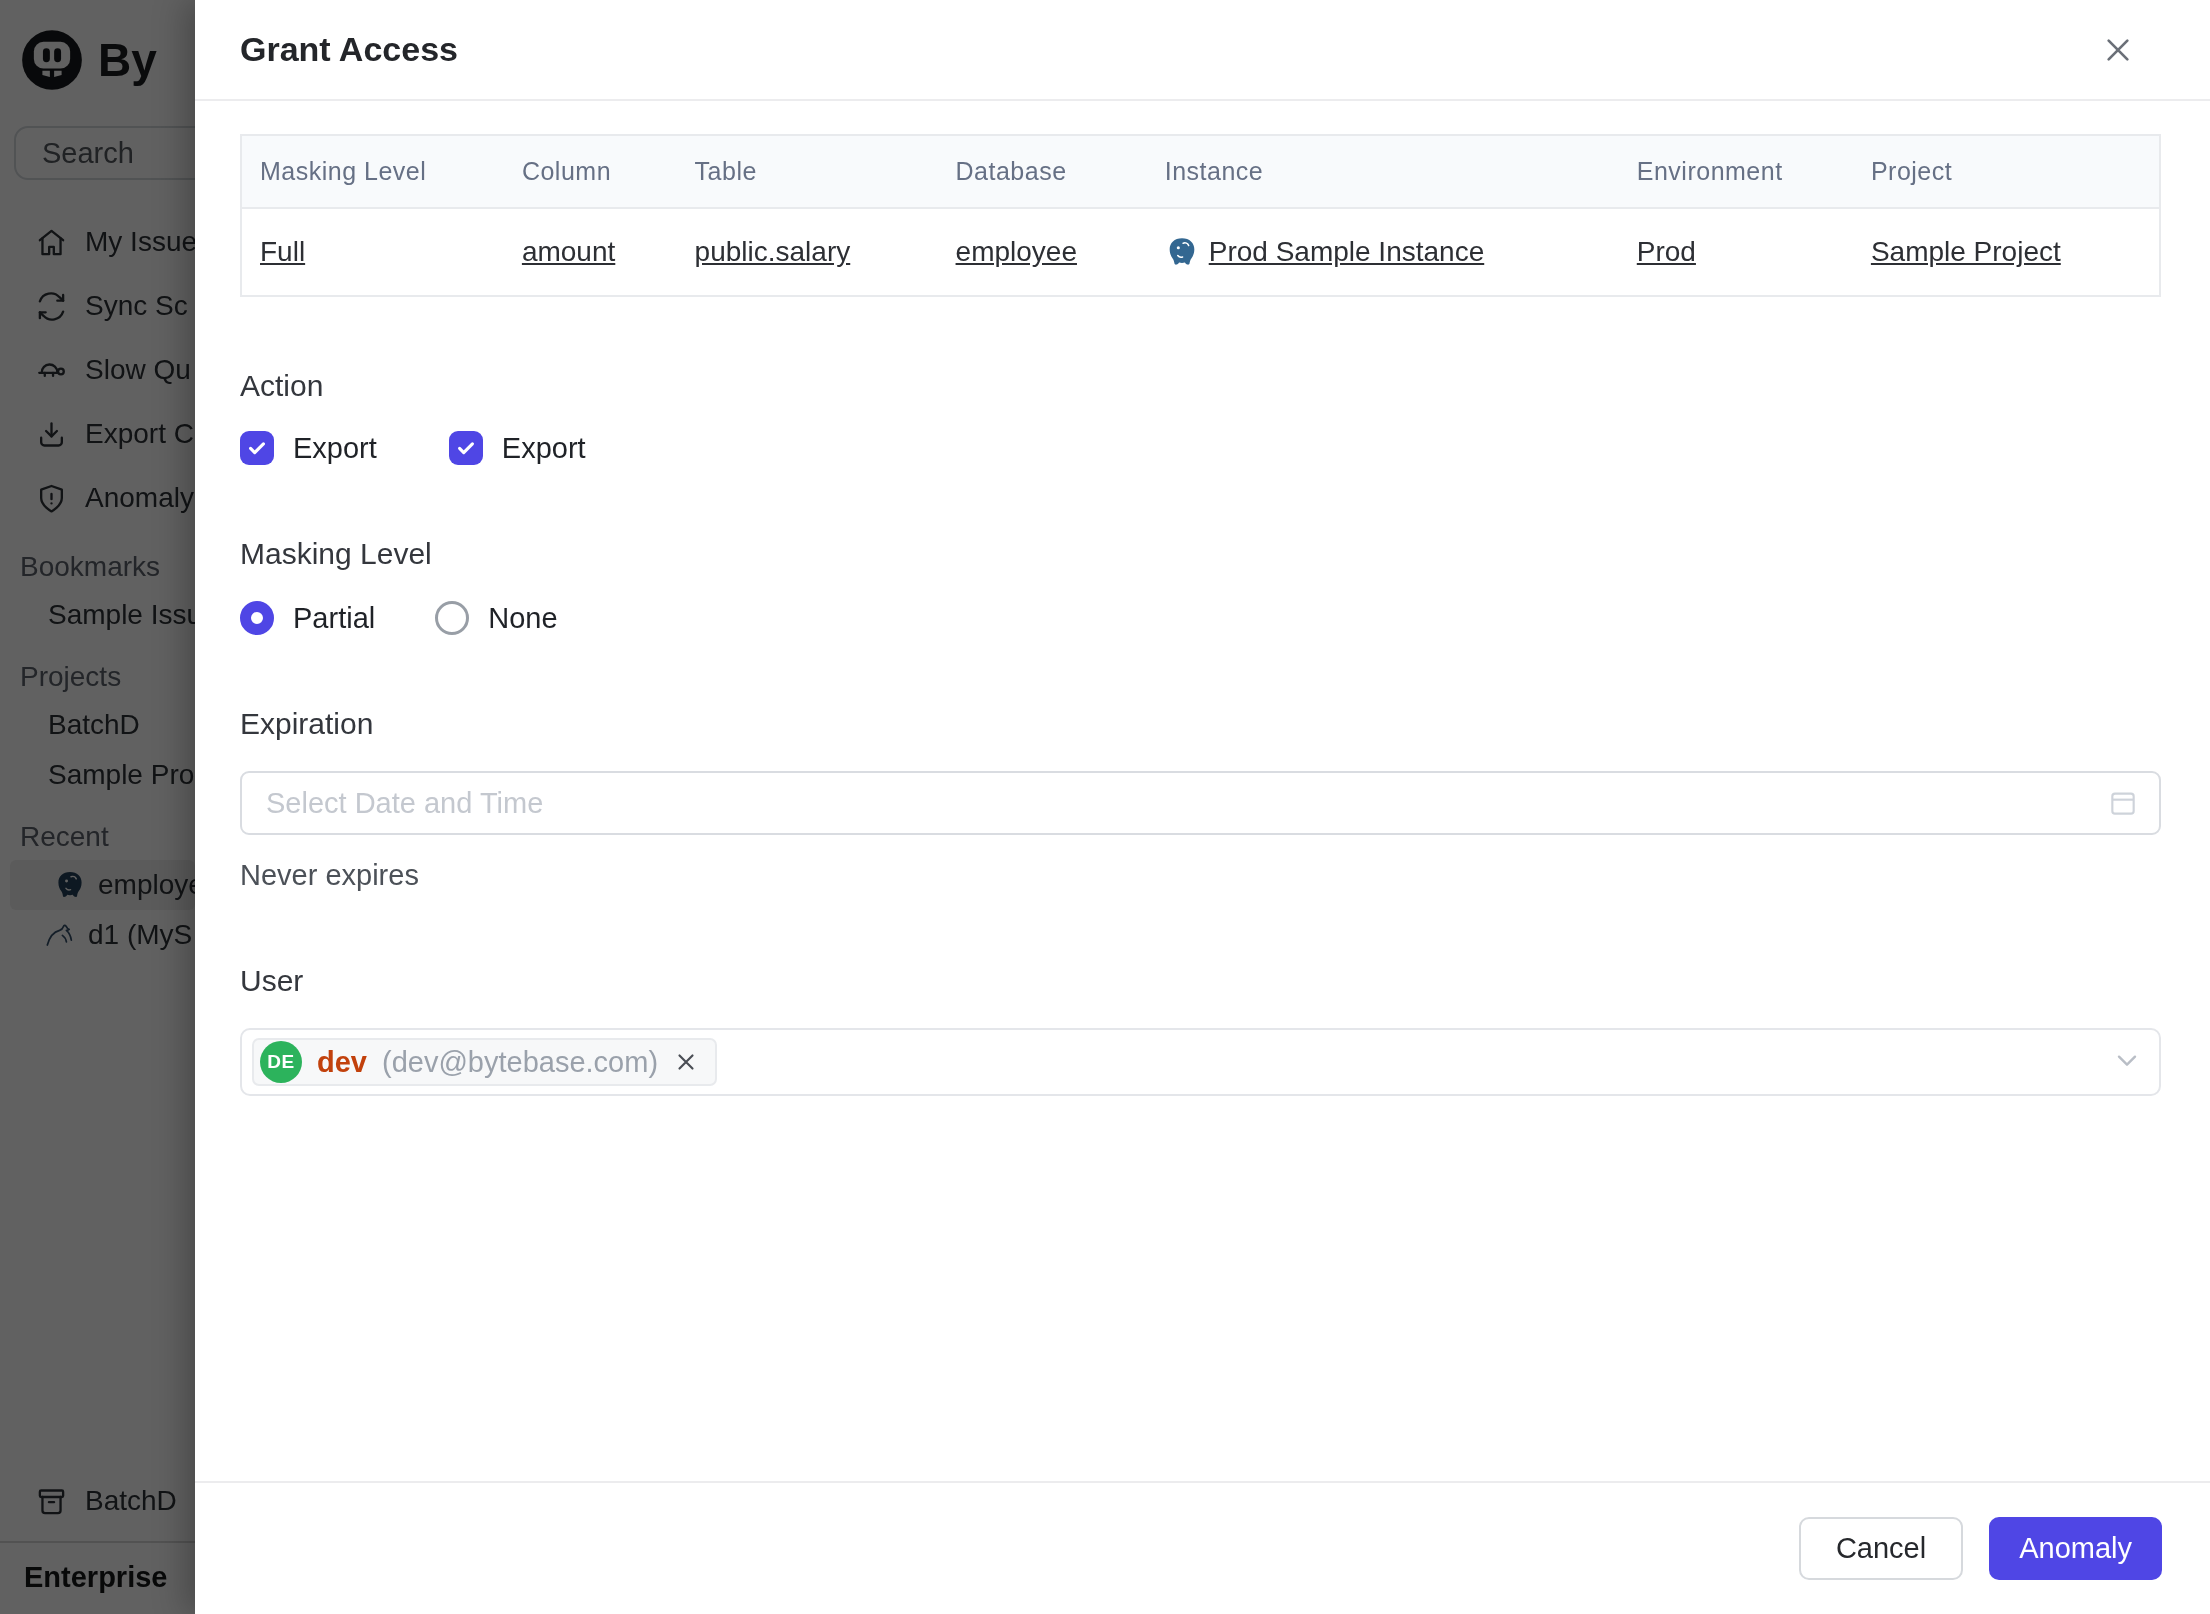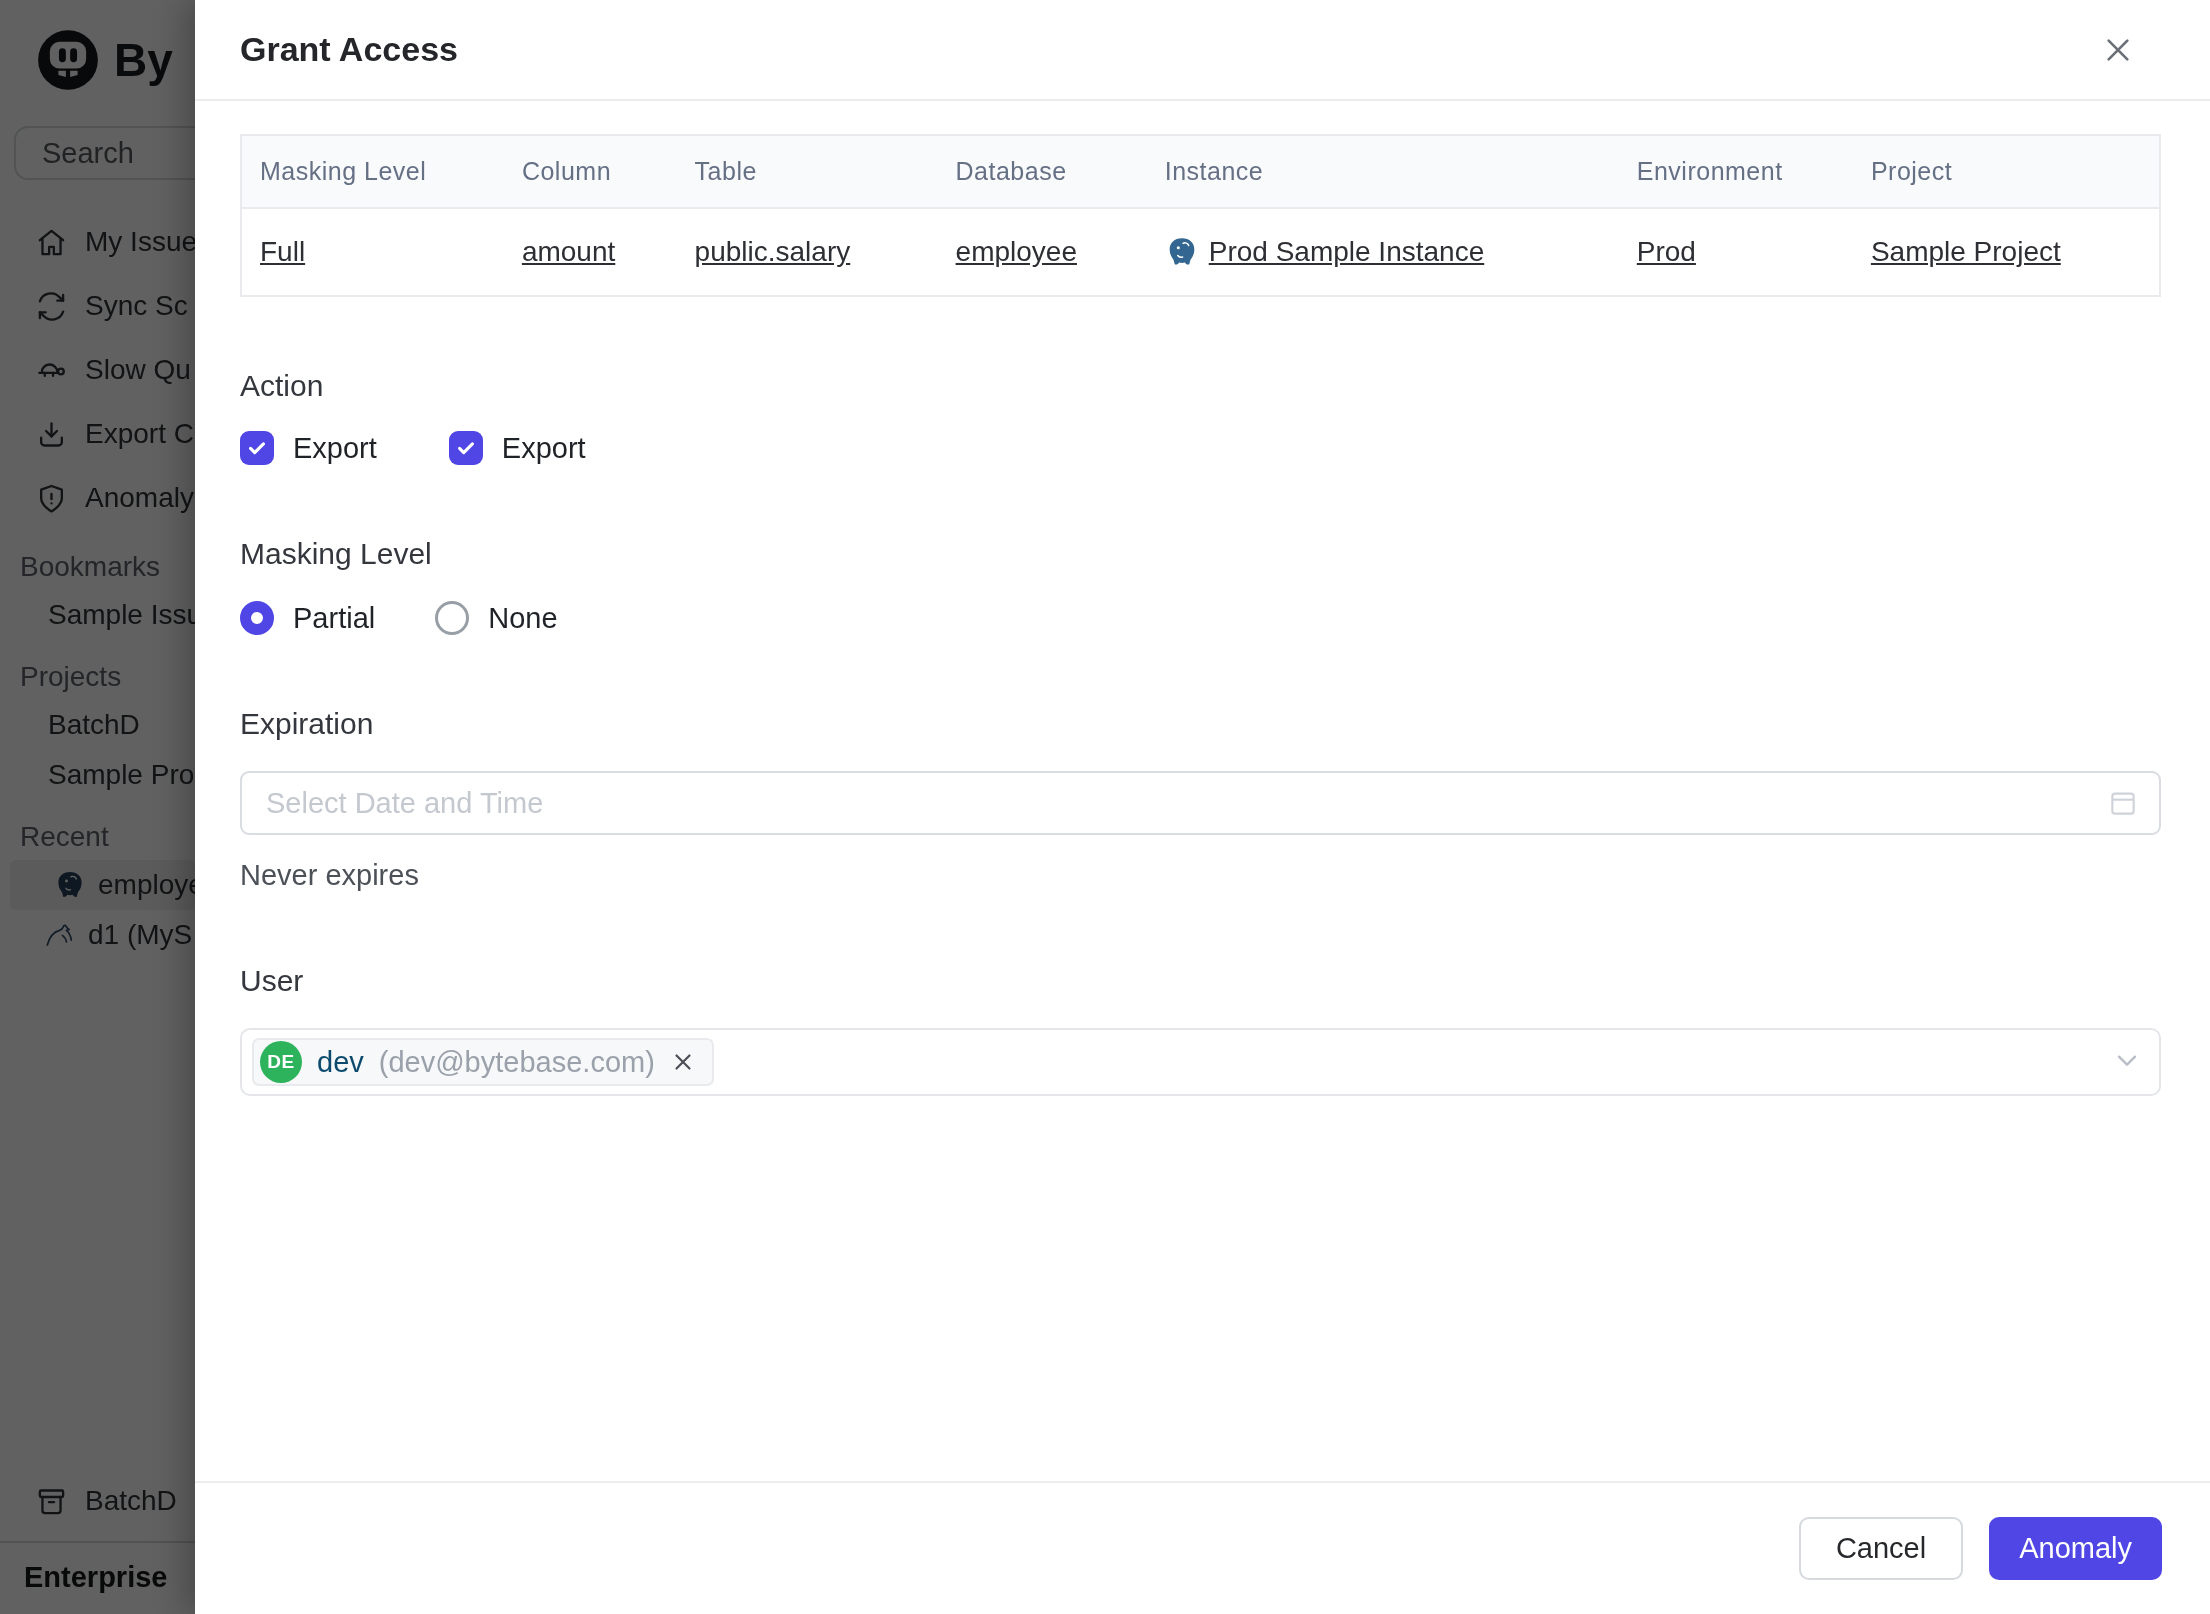--- a/index.html
+++ b/index.html
@@ -3,21 +3,21 @@
 <meta charset="utf-8">
 <style>
   * { margin:0; padding:0; box-sizing:border-box; }
   html,body { width:2210px; height:1614px; overflow:hidden; background:#fff;
     font-family:"Liberation Sans", sans-serif; }
   .app { position:relative; width:2210px; height:1614px; }
 
   
   .sidebar { position:absolute; left:0; top:0; width:195px; height:100%;
     background:#fff; overflow:hidden; display:flex; flex-direction:column; }
-  .logo-row { display:flex; align-items:center; gap:14px; padding:28px 0 0 36px; }
+  .logo-row { display:flex; align-items:center; gap:14px; padding:28px 0 0 20px; }
   .logo-mark { width:64px; height:64px; flex:0 0 auto; }
   .logo-text { font-size:46px; font-weight:700; color:#1b1d21; white-space:nowrap; }
   .search-box { margin:34px 0 0 14px; width:240px; height:54px; flex:0 0 auto;
     border:2px solid #d5d9de; border-radius:14px; background:transparent; }
   .search-box input { width:100%; height:100%; border:0; outline:0; background:transparent;
     padding-left:26px; font-size:29px; color:#55595f;
     font-family:"Liberation Sans", sans-serif; }
   .search-box input::placeholder { color:#55595f; }
   .nav { margin-top:30px; }
   .nav-item { display:flex; align-items:center; gap:18px; height:64px;
@@ -82,21 +82,21 @@
   .exp-note { margin-top:24px; font-size:29px; color:#4c5158; }
 
   
   .user-select { margin-top:30px; height:68px; border:2px solid #e4e6ea; border-radius:10px;
     display:flex; align-items:center; padding:0 60px 0 10px; position:relative; }
   .chip { display:flex; align-items:center; gap:15px; background:#f7f8f9;
     border:2px solid #e8eaed; border-radius:7px; height:48px; padding:0 16px 0 6px; }
   .chip-avatar { width:42px; height:42px; border-radius:50%; background:#2cb35c;
     color:#fff; font-size:19px; font-weight:700; display:flex; align-items:center;
     justify-content:center; letter-spacing:.5px; }
-  .chip-name { font-size:29px; color:#0c4a6e; }
+  .chip-name { font-size:29px; color:#c2410c;font-weight:bold; }
   .chip-email { font-size:29px; color:#9aa1ab; }
   .chip-remove { border:0; background:transparent; cursor:pointer; display:flex; padding:0; }
   .chip-remove svg { width:26px; height:26px; stroke:#4a4e55; }
   .select-chevron { position:absolute; right:16px; top:50%; transform:translateY(-50%); }
   .select-chevron svg { width:32px; height:32px; stroke:#b9bec6; }
 
   
   .drawer-footer { flex:0 0 auto; height:133px; border-top:2px solid #ececee;
     display:flex; align-items:center; justify-content:flex-end; gap:26px; padding:0 48px; }
   .btn { height:63px; border-radius:10px; font-size:29px; cursor:pointer;

